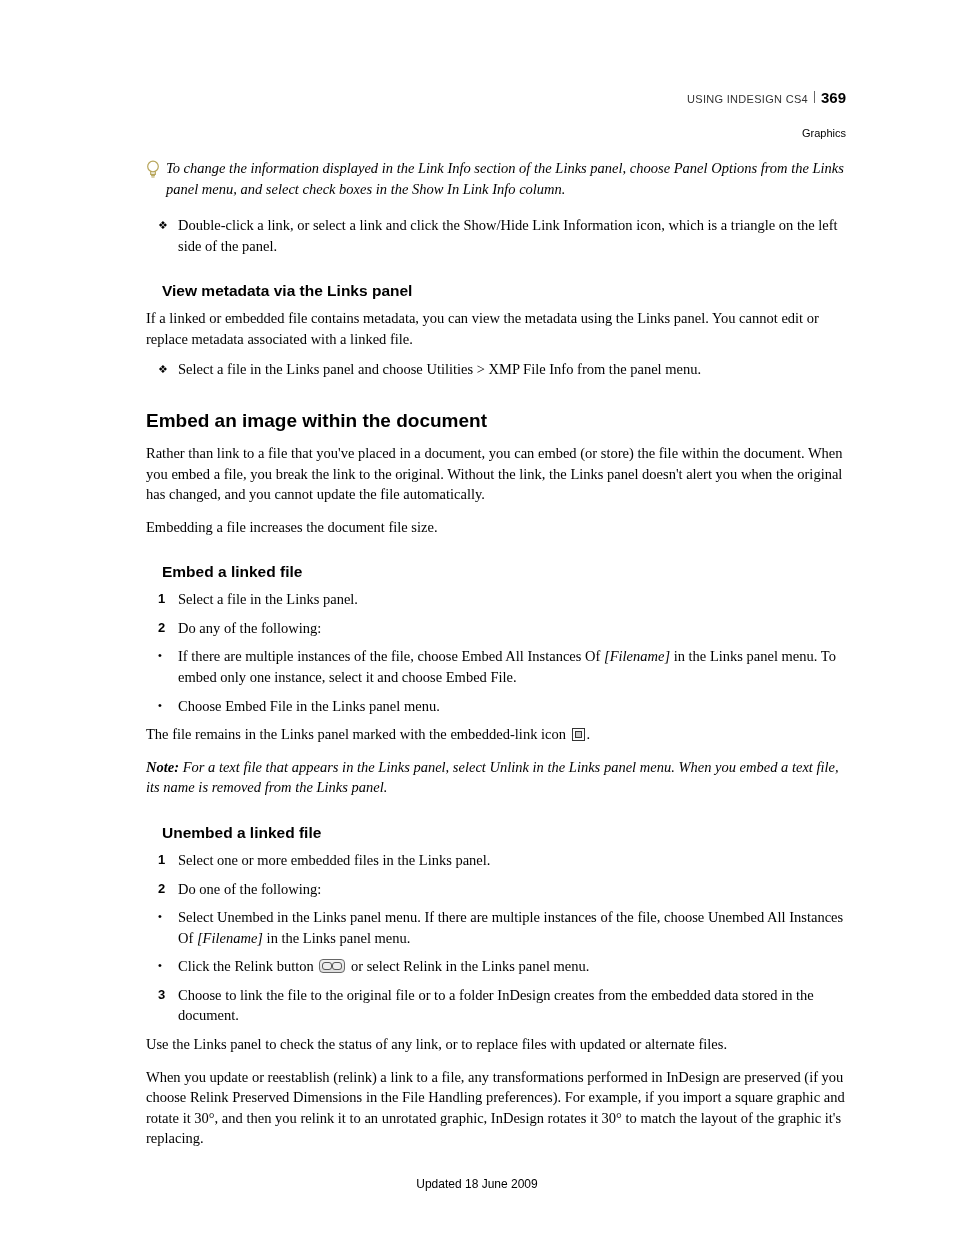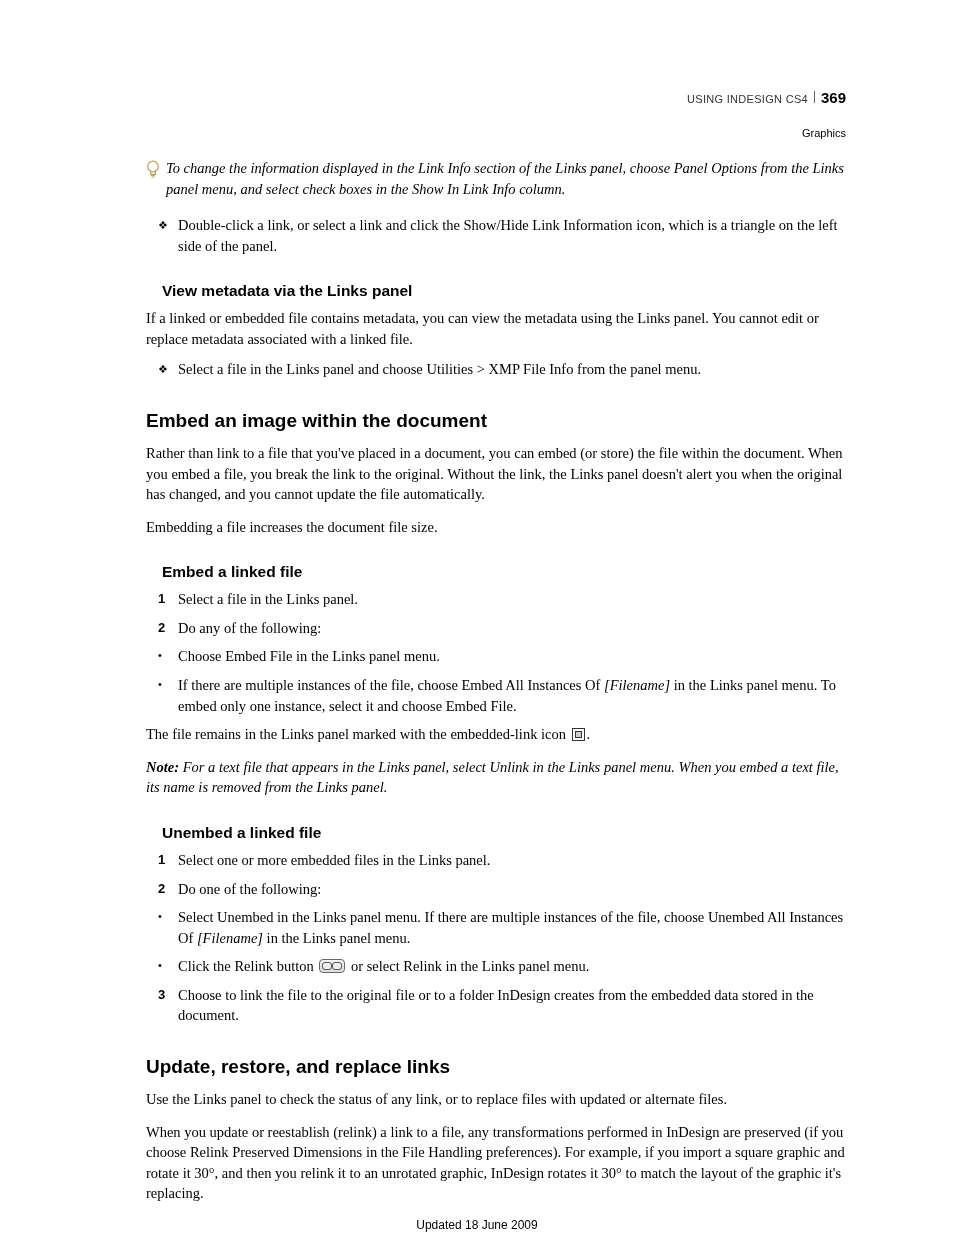--- a/index.html
+++ b/index.html
@@ -235,27 +235,27 @@
       <div class="li">
         <span class="marker num">1</span>
         <div class="body">Select a file in the Links panel.</div>
       </div>
       <div class="li">
         <span class="marker num">2</span>
         <div class="body">Do any of the following:</div>
       </div>
       <div class="li">
         <span class="marker dot"></span>
-        <div class="body">Choose Embed File in the Links panel menu.</div>
-      </div>
-      <div class="li">
-        <span class="marker dot"></span>
         <div class="body">
           <span>If there are multiple instances of the file, choose Embed All Instances Of </span><span class="italic-inline">[Filename]</span><span> in the Links panel menu. To embed only one instance, select it and choose Embed File.</span>
         </div>
+      </div>
+      <div class="li">
+        <span class="marker dot"></span>
+        <div class="body">Choose Embed File in the Links panel menu.</div>
       </div>
     </div>
 
     <p>
       <span>The file remains in the Links panel marked with the embedded-link icon </span>
       <span class="inline-icon embedded-icon"></span><span>.</span>
     </p>
 
     <p class="italic-inline">
       <span class="bold-inline">Note:</span><span> For a text file that appears in the Links panel, select Unlink in the Links panel menu. When you embed a text file, its name is removed from the Links panel.</span>
@@ -284,20 +284,19 @@
           <span class="inline-icon relink-icon"></span>
           <span> or select Relink in the Links panel menu.</span>
         </div>
       </div>
       <div class="li">
         <span class="marker num">3</span>
         <div class="body">Choose to link the file to the original file or to a folder InDesign creates from the embedded data stored in the document.</div>
       </div>
     </div>
 
-    <h2 class="section-title">Update, restore, and replace links</h2>
     <p>Use the Links panel to check the status of any link, or to replace files with updated or alternate files.</p>
     <p>When you update or reestablish (relink) a link to a file, any transformations performed in InDesign are preserved (if you choose Relink Preserved Dimensions in the File Handling preferences). For example, if you import a square graphic and rotate it 30°, and then you relink it to an unrotated graphic, InDesign rotates it 30° to match the layout of the graphic it's replacing.</p>
 
   </div>
 
   <div class="footer">Updated 18 June 2009</div>
 </div>
 
 </body></html>

